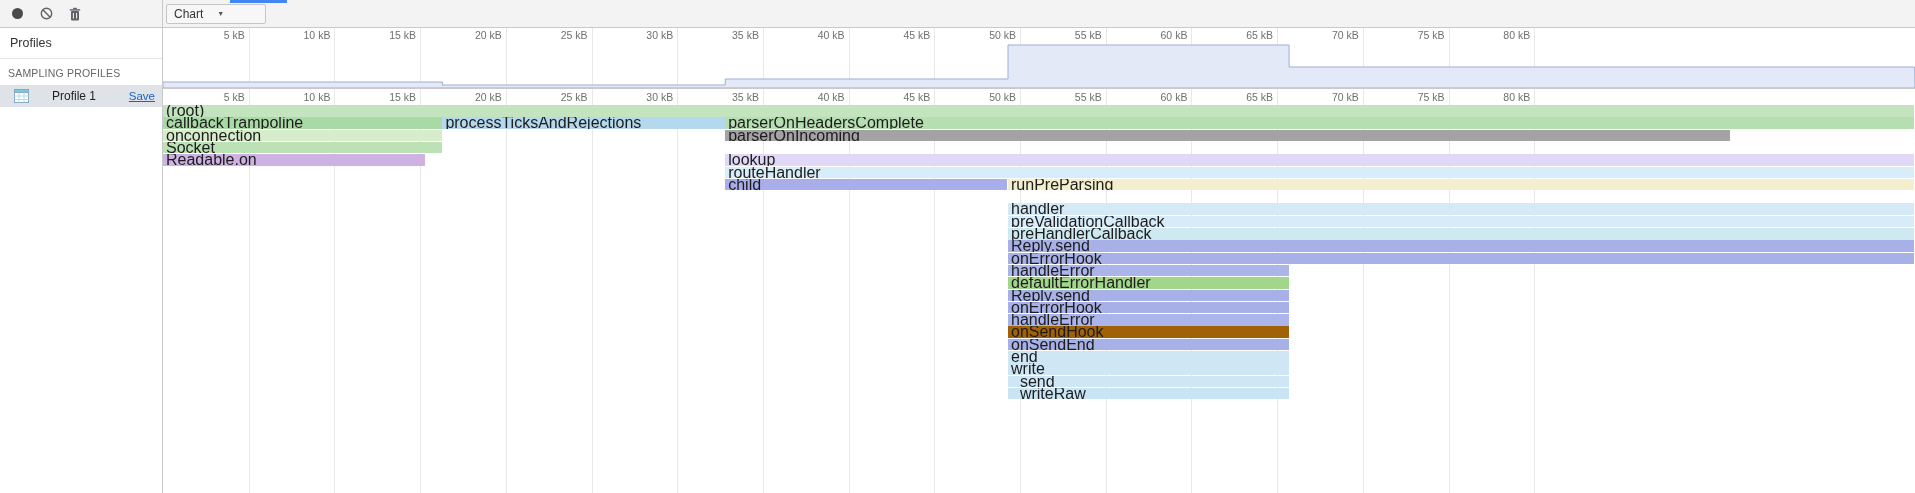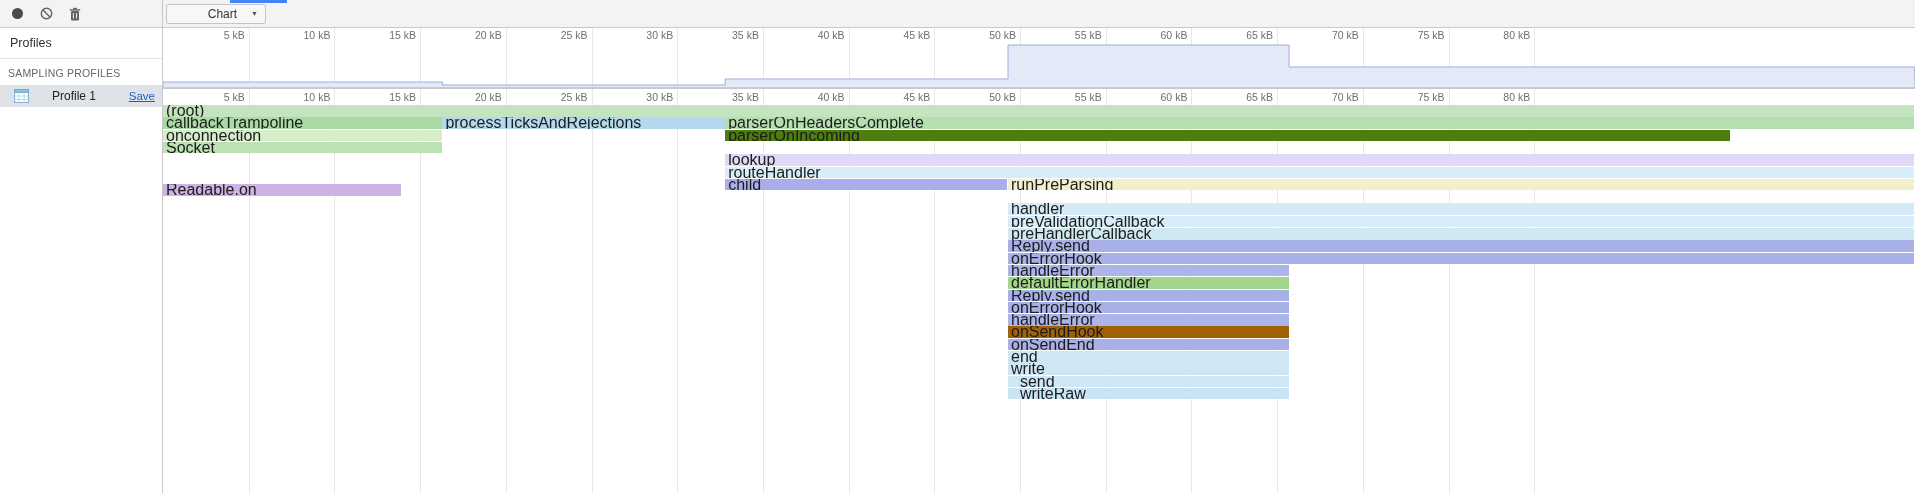--- a/index.html
+++ b/index.html
@@ -10,21 +10,21 @@
   }
   
   .toolbar{position:absolute;top:0;left:0;right:0;height:27px;background:#f3f3f3;
     border-bottom:1px solid #c9c9c9;display:flex;align-items:center;z-index:4;}
   .tool-group{width:163px;height:100%;display:flex;align-items:center;gap:13px;
     padding-left:9px;border-right:1px solid #c9c9c9;box-sizing:border-box;}
   .tool-btn{background:none;border:none;padding:0;margin:0;width:16px;height:16px;
     display:flex;align-items:center;justify-content:center;cursor:pointer;}
   .record-dot{width:11px;height:11px;border-radius:50%;background:#4a4a4a;display:block;}
   .view-select{margin-left:3px;height:20px;min-width:100px;box-sizing:border-box;
-    display:flex;align-items:center;justify-content:flex-end;padding:0 7px;
+    display:flex;align-items:center;justify-content:flex-start;padding:0 7px;
     border:1px solid #c6c6c6;border-radius:2px;background:#f7f7f7;font-size:12px;color:#333;cursor:pointer;}
   .sel-arrow{font-size:7px;color:#555;margin-left:14px;}
   .tab-indicator{position:absolute;top:0;left:230px;width:57px;height:3px;background:#4285f4;z-index:6;}
   
   .sidebar{position:absolute;top:27px;left:0;width:163px;bottom:0;background:#fff;
     border-right:1px solid #c9c9c9;box-sizing:border-box;z-index:3;}
   .sb-header{padding:9px 10px 8px;font-size:12.5px;color:#333;border-bottom:1px solid #e4e4e4;}
   .sb-section{padding:8px 8px 6px;font-size:10.5px;color:#666;letter-spacing:.2px;}
   .profile-item{height:22px;display:flex;align-items:center;gap:23px;
     padding:0 7px 0 14px;background:#dfe2e7;cursor:pointer;}
@@ -131,23 +131,23 @@
       <div class="gridline" style="left: 1371.2px;"></div>
       <div class="tick-label" style="left: 1309.2px;">80 kB</div>
     </div>
   <div class="chart" id="chart">
     <div id="frames">
         <div class="frame" style="left: 0px; width: 1751.2px; top: 0px; background: rgb(196, 228, 192);"><span>(root)</span></div>
         <div class="frame" style="left: 0px; width: 278.9px; top: 12.3px; background: rgb(169, 218, 165);"><span>callbackTrampoline</span></div>
         <div class="frame" style="left: 279.4px; width: 282.3px; top: 12.3px; background: rgb(180, 216, 238);"><span>processTicksAndRejections</span></div>
         <div class="frame" style="left: 562.2px; width: 1189px; top: 12.3px; background: rgb(181, 223, 177);"><span>parserOnHeadersComplete</span></div>
         <div class="frame" style="left: 0px; width: 278.9px; top: 24.6px; background: rgb(215, 236, 203);"><span>onconnection</span></div>
-        <div class="frame" style="left: 562.2px; width: 1005px; top: 24.6px; background: #4d7c0f;"><span>parserOnIncoming</span></div>
+        <div class="frame" style="left: 562.2px; width: 1005px; top: 24.6px; background: #a3a3a3;"><span>parserOnIncoming</span></div>
         <div class="frame" style="left: 0px; width: 278.9px; top: 36.9px; background: rgb(188, 225, 180);"><span>Socket</span></div>
-        <div class="frame" style="left: 0px; width: 238px; top: 49.2px; background: rgb(205, 178, 227); margin-top: 30px;"><span>Readable.on</span></div>
+        <div class="frame" style="left: 0px; width: 262px; top: 49.2px; background: rgb(205, 178, 227);"><span>Readable.on</span></div>
         <div class="frame" style="left: 562.2px; width: 1189px; top: 49.2px; background: rgb(224, 216, 246);"><span>lookup</span></div>
         <div class="frame" style="left: 562.2px; width: 1189px; top: 61.5px; background: rgb(215, 237, 249);"><span>routeHandler</span></div>
         <div class="frame" style="left: 562.2px; width: 282.3px; top: 73.8px; background: rgb(169, 174, 235);"><span>child</span></div>
         <div class="frame" style="left: 845px; width: 906.2px; top: 73.8px; background: rgb(243, 239, 205);"><span>runPreParsing</span></div>
         <div class="frame" style="left: 845px; width: 906.2px; top: 98.4px; background: rgb(213, 234, 247);"><span>handler</span></div>
         <div class="frame" style="left: 845px; width: 906.2px; top: 110.7px; background: rgb(215, 235, 248);"><span>preValidationCallback</span></div>
         <div class="frame" style="left: 845px; width: 906.2px; top: 123px; background: rgb(207, 233, 240);"><span>preHandlerCallback</span></div>
         <div class="frame" style="left: 845px; width: 906.2px; top: 135.3px; background: rgb(167, 177, 232);"><span>Reply.send</span></div>
         <div class="frame" style="left: 845px; width: 906.2px; top: 147.6px; background: rgb(167, 177, 232);"><span>onErrorHook</span></div>
         <div class="frame" style="left: 845px; width: 280.6px; top: 159.9px; background: rgb(171, 181, 233);"><span>handleError</span></div>

